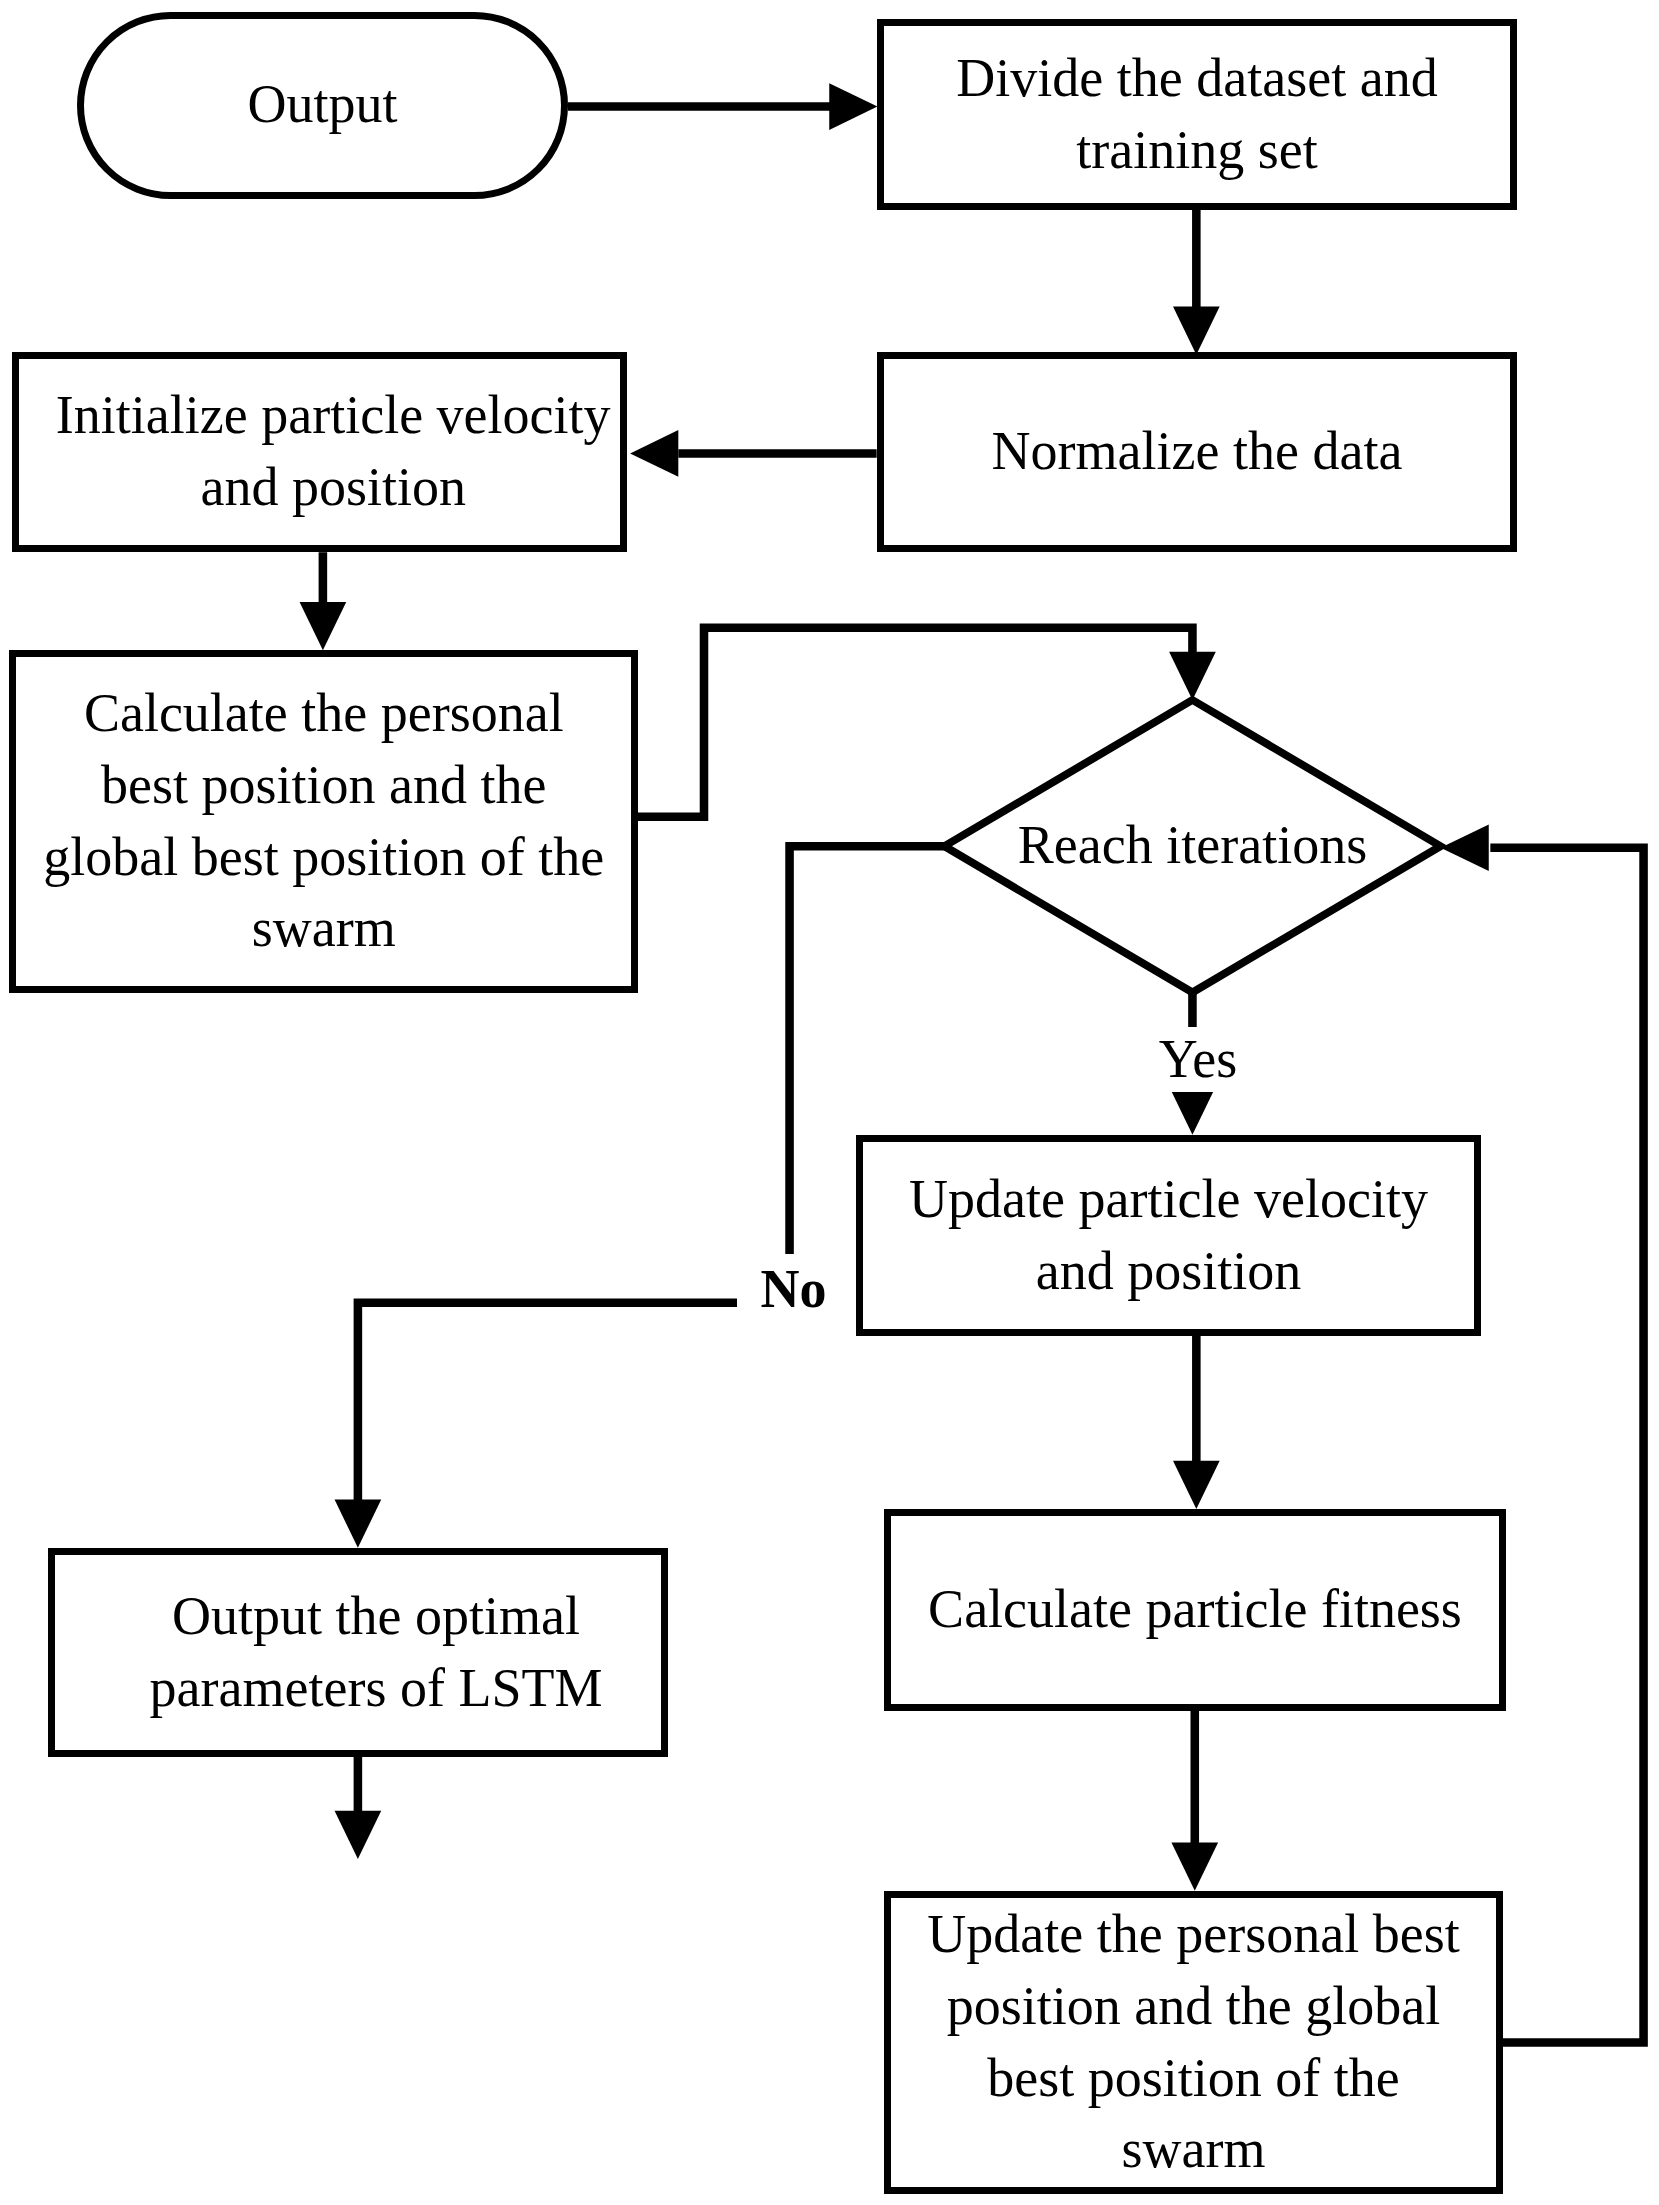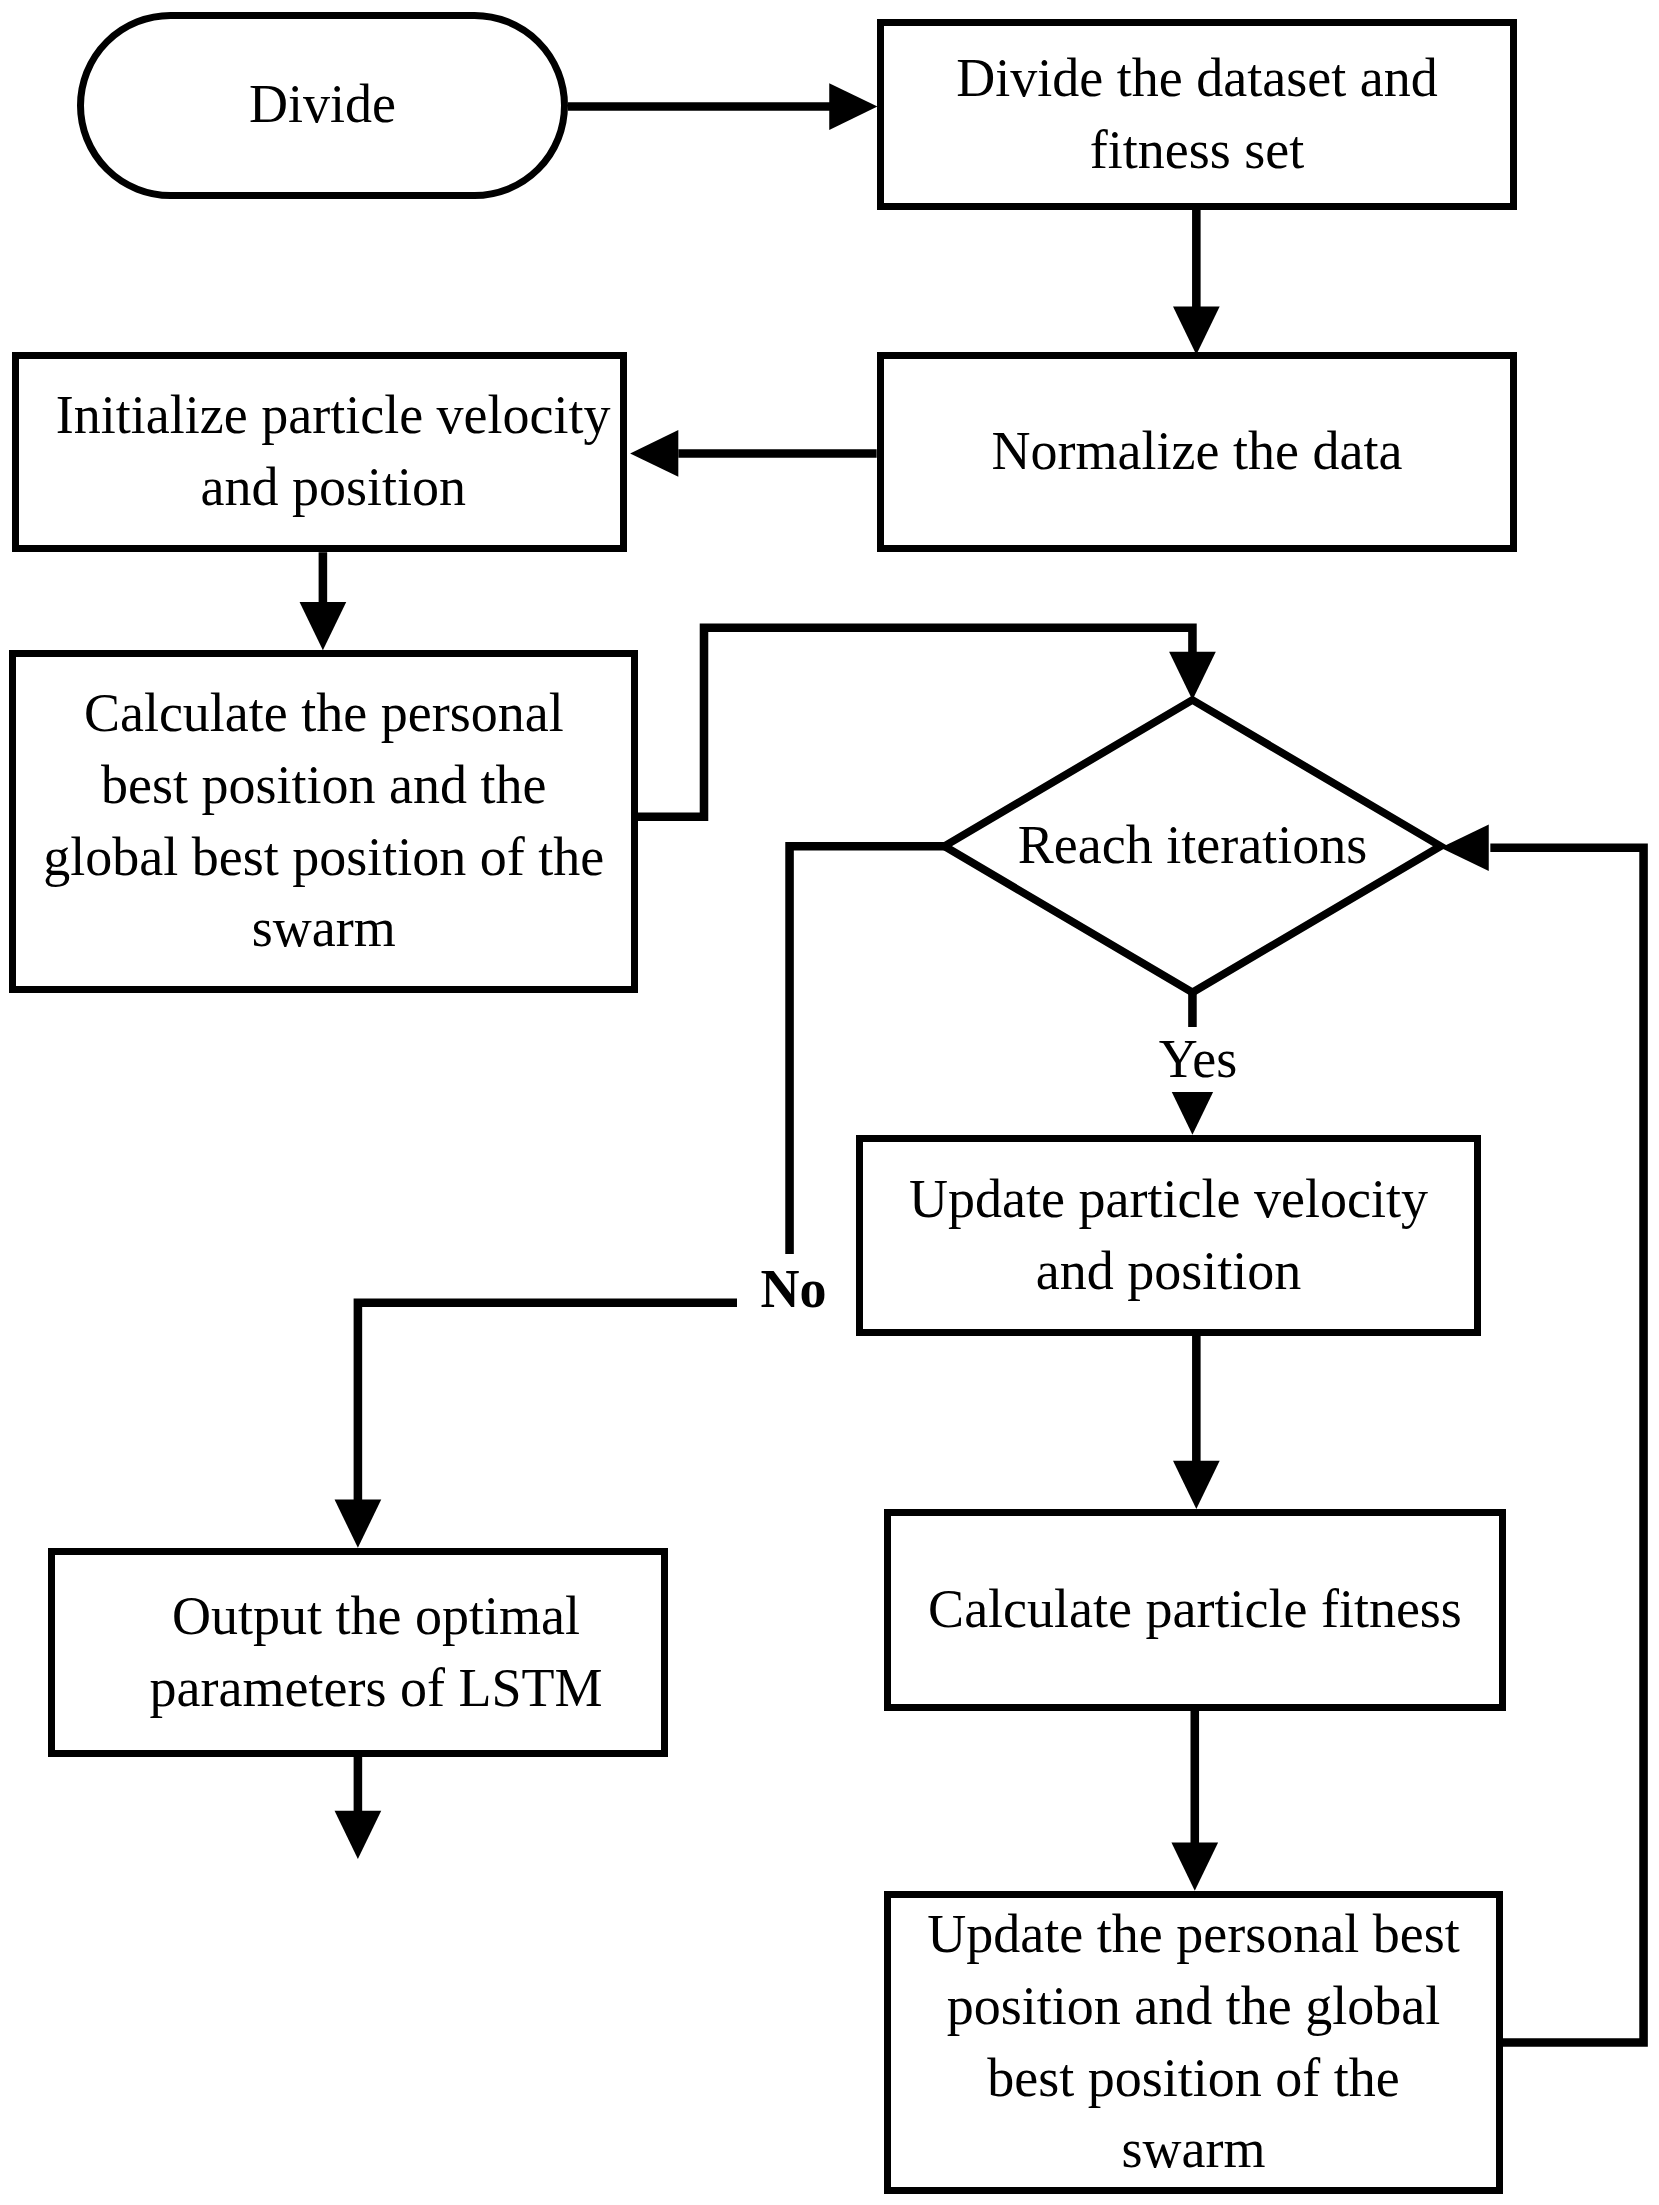--- a/index.html
+++ b/index.html
@@ -102,26 +102,26 @@
     <path d="M1216 1088 H1015 V1675 H460 V1930"></path>
     <polygon points="430,1928 490,1928 460,1990" fill="#000000" stroke="none"></polygon>
 
     <path d="M460 2259 V2330"></path>
     <polygon points="430,2328 490,2328 460,2390" fill="#000000" stroke="none"></polygon>
 
     <polygon points="1533,900 1852,1088 1533,1276 1214,1088" fill="#ffffff" stroke="#000000" stroke-width="10"></polygon>
   </svg>
 
   <div class="node terminator" id="node-begin">
-    <span>Divide</span>
+    <span>Output</span>
   </div>
 
   <div class="node process" id="node-divide">
     <span>Divide the dataset and
-fitness set</span>
+training set</span>
   </div>
 
   <div class="node process" id="node-normalize">
     <span>Normalize the data</span>
   </div>
 
   <div class="node process" id="node-initialize">
     <span>Initialize particle velocity
 and position</span>
   </div>

